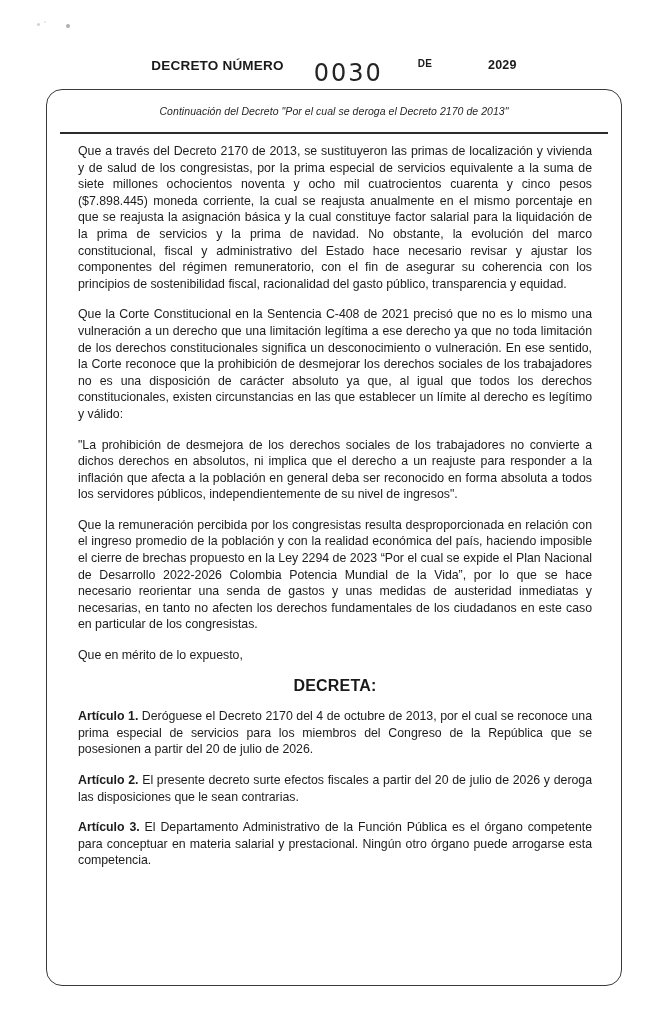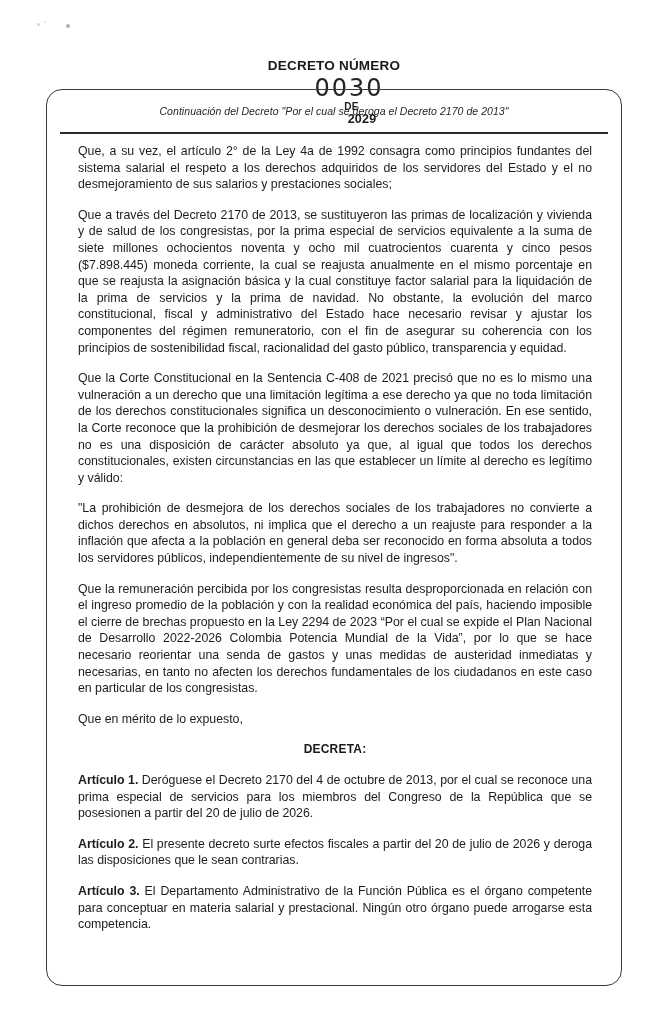--- a/index.html
+++ b/index.html
@@ -35,23 +35,22 @@
   .speck-c { left: 66px; top: 24px; width: 4px; height: 4px; opacity: .80; }
 
   
   .decree-header {
     position: absolute;
     left: 0;
     top: 58px;
     width: 668px;
     display: flex;
     justify-content: center;
-    align-items: center;
+    align-items: flex-start;
     white-space: nowrap;
-    flex-direction: column;
   }
   .dh-label {
     font-size: 13.5px;
     font-weight: bold;
     letter-spacing: .2px;
   }
   .dh-number {
     font-family: "DejaVu Sans", sans-serif;
     font-size: 24px;
     font-weight: 400;
@@ -127,21 +126,21 @@
     color: #1c1c1c;
     letter-spacing: -0.02px;
   }
   p.para:last-child { margin-bottom: 0; }
 
   p.para.tight-top { margin-top: 0; }
 
   .centered-heading {
     margin: 2px 0 14px 0;
     text-align: center;
-    font-size: 12px;
+    font-size: 16px;
     font-weight: bold;
     line-height: 16.6px;
     letter-spacing: .2px;
   }
 
   .art-label { font-weight: bold; }
 </style>
 </head>
 <body>
 
@@ -159,21 +158,20 @@
   </div>
 
   <div class="frame"></div>
 
   <div class="continuation">Continuación del Decreto "Por el cual se deroga el Decreto 2170 de 2013"</div>
 
   <div class="rule"></div>
 
   <div class="body-col">
 
-    <p class="para">Que, a su vez, el artículo 2° de la Ley 4a de 1992 consagra como principios fundantes del sistema salarial el respeto a los derechos adquiridos de los servidores del Estado y el no desmejoramiento de sus salarios y prestaciones sociales;</p>
     <p class="para">Que a través del Decreto 2170 de 2013, se sustituyeron las primas de localización y vivienda y de salud de los congresistas, por la prima especial de servicios equivalente a la suma de siete millones ochocientos noventa y ocho mil cuatrocientos cuarenta y cinco pesos ($7.898.445) moneda corriente, la cual se reajusta anualmente en el mismo porcentaje en que se reajusta la asignación básica y la cual constituye factor salarial para la liquidación de la prima de servicios y la prima de navidad. No obstante, la evolución del marco constitucional, fiscal y administrativo del Estado hace necesario revisar y ajustar los componentes del régimen remuneratorio, con el fin de asegurar su coherencia con los principios de sostenibilidad fiscal, racionalidad del gasto público, transparencia y equidad.</p>
     <p class="para">Que la Corte Constitucional en la Sentencia C-408 de 2021 precisó que no es lo mismo una vulneración a un derecho que una limitación legítima a ese derecho ya que no toda limitación de los derechos constitucionales significa un desconocimiento o vulneración. En ese sentido, la Corte reconoce que la prohibición de desmejorar los derechos sociales de los trabajadores no es una disposición de carácter absoluto ya que, al igual que todos los derechos constitucionales, existen circunstancias en las que establecer un límite al derecho es legítimo y válido:</p>
     <p class="para">"La prohibición de desmejora de los derechos sociales de los trabajadores no convierte a dichos derechos en absolutos, ni implica que el derecho a un reajuste para responder a la inflación que afecta a la población en general deba ser reconocido en forma absoluta a todos los servidores públicos, independientemente de su nivel de ingresos".</p>
     <p class="para">Que la remuneración percibida por los congresistas resulta desproporcionada en relación con el ingreso promedio de la población y con la realidad económica del país, haciendo imposible el cierre de brechas propuesto en la Ley 2294 de 2023 “Por el cual se expide el Plan Nacional de Desarrollo 2022-2026 Colombia Potencia Mundial de la Vida”, por lo que se hace necesario reorientar una senda de gastos y unas medidas de austeridad inmediatas y necesarias, en tanto no afecten los derechos fundamentales de los ciudadanos en este caso en particular de los congresistas.</p>
     <p class="para">Que en mérito de lo expuesto,</p>
 
     <div class="centered-heading">DECRETA:</div>
 
     <p class="para"><span class="art-label">Artículo 1.</span><span> Deróguese el Decreto 2170 del 4 de octubre de 2013, por el cual se reconoce una prima especial de servicios para los miembros del Congreso de la República que se posesionen a partir del 20 de julio de 2026.</span></p>
 

